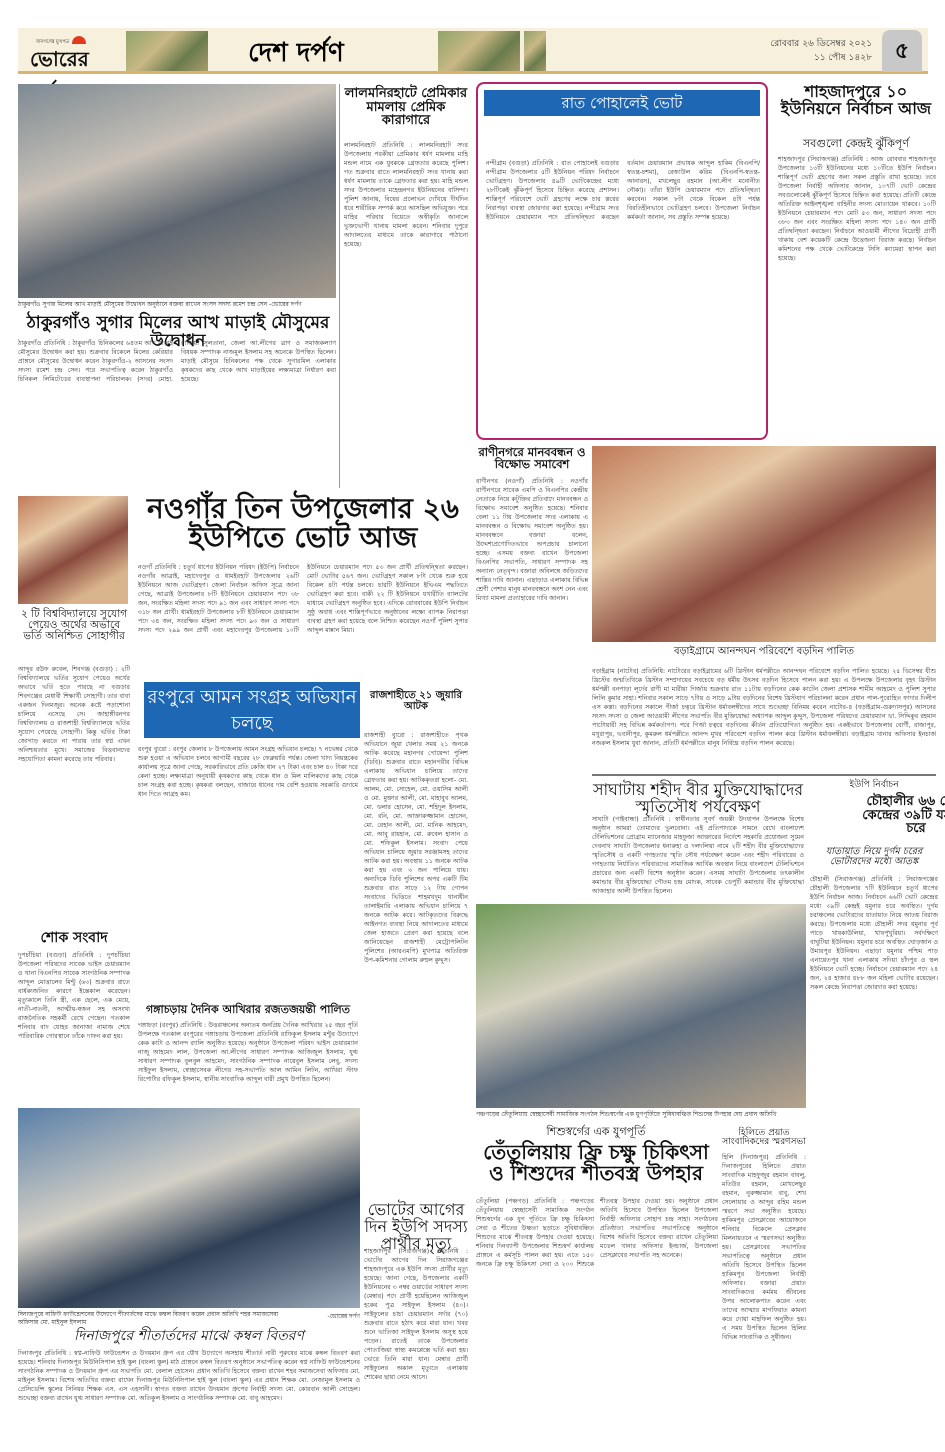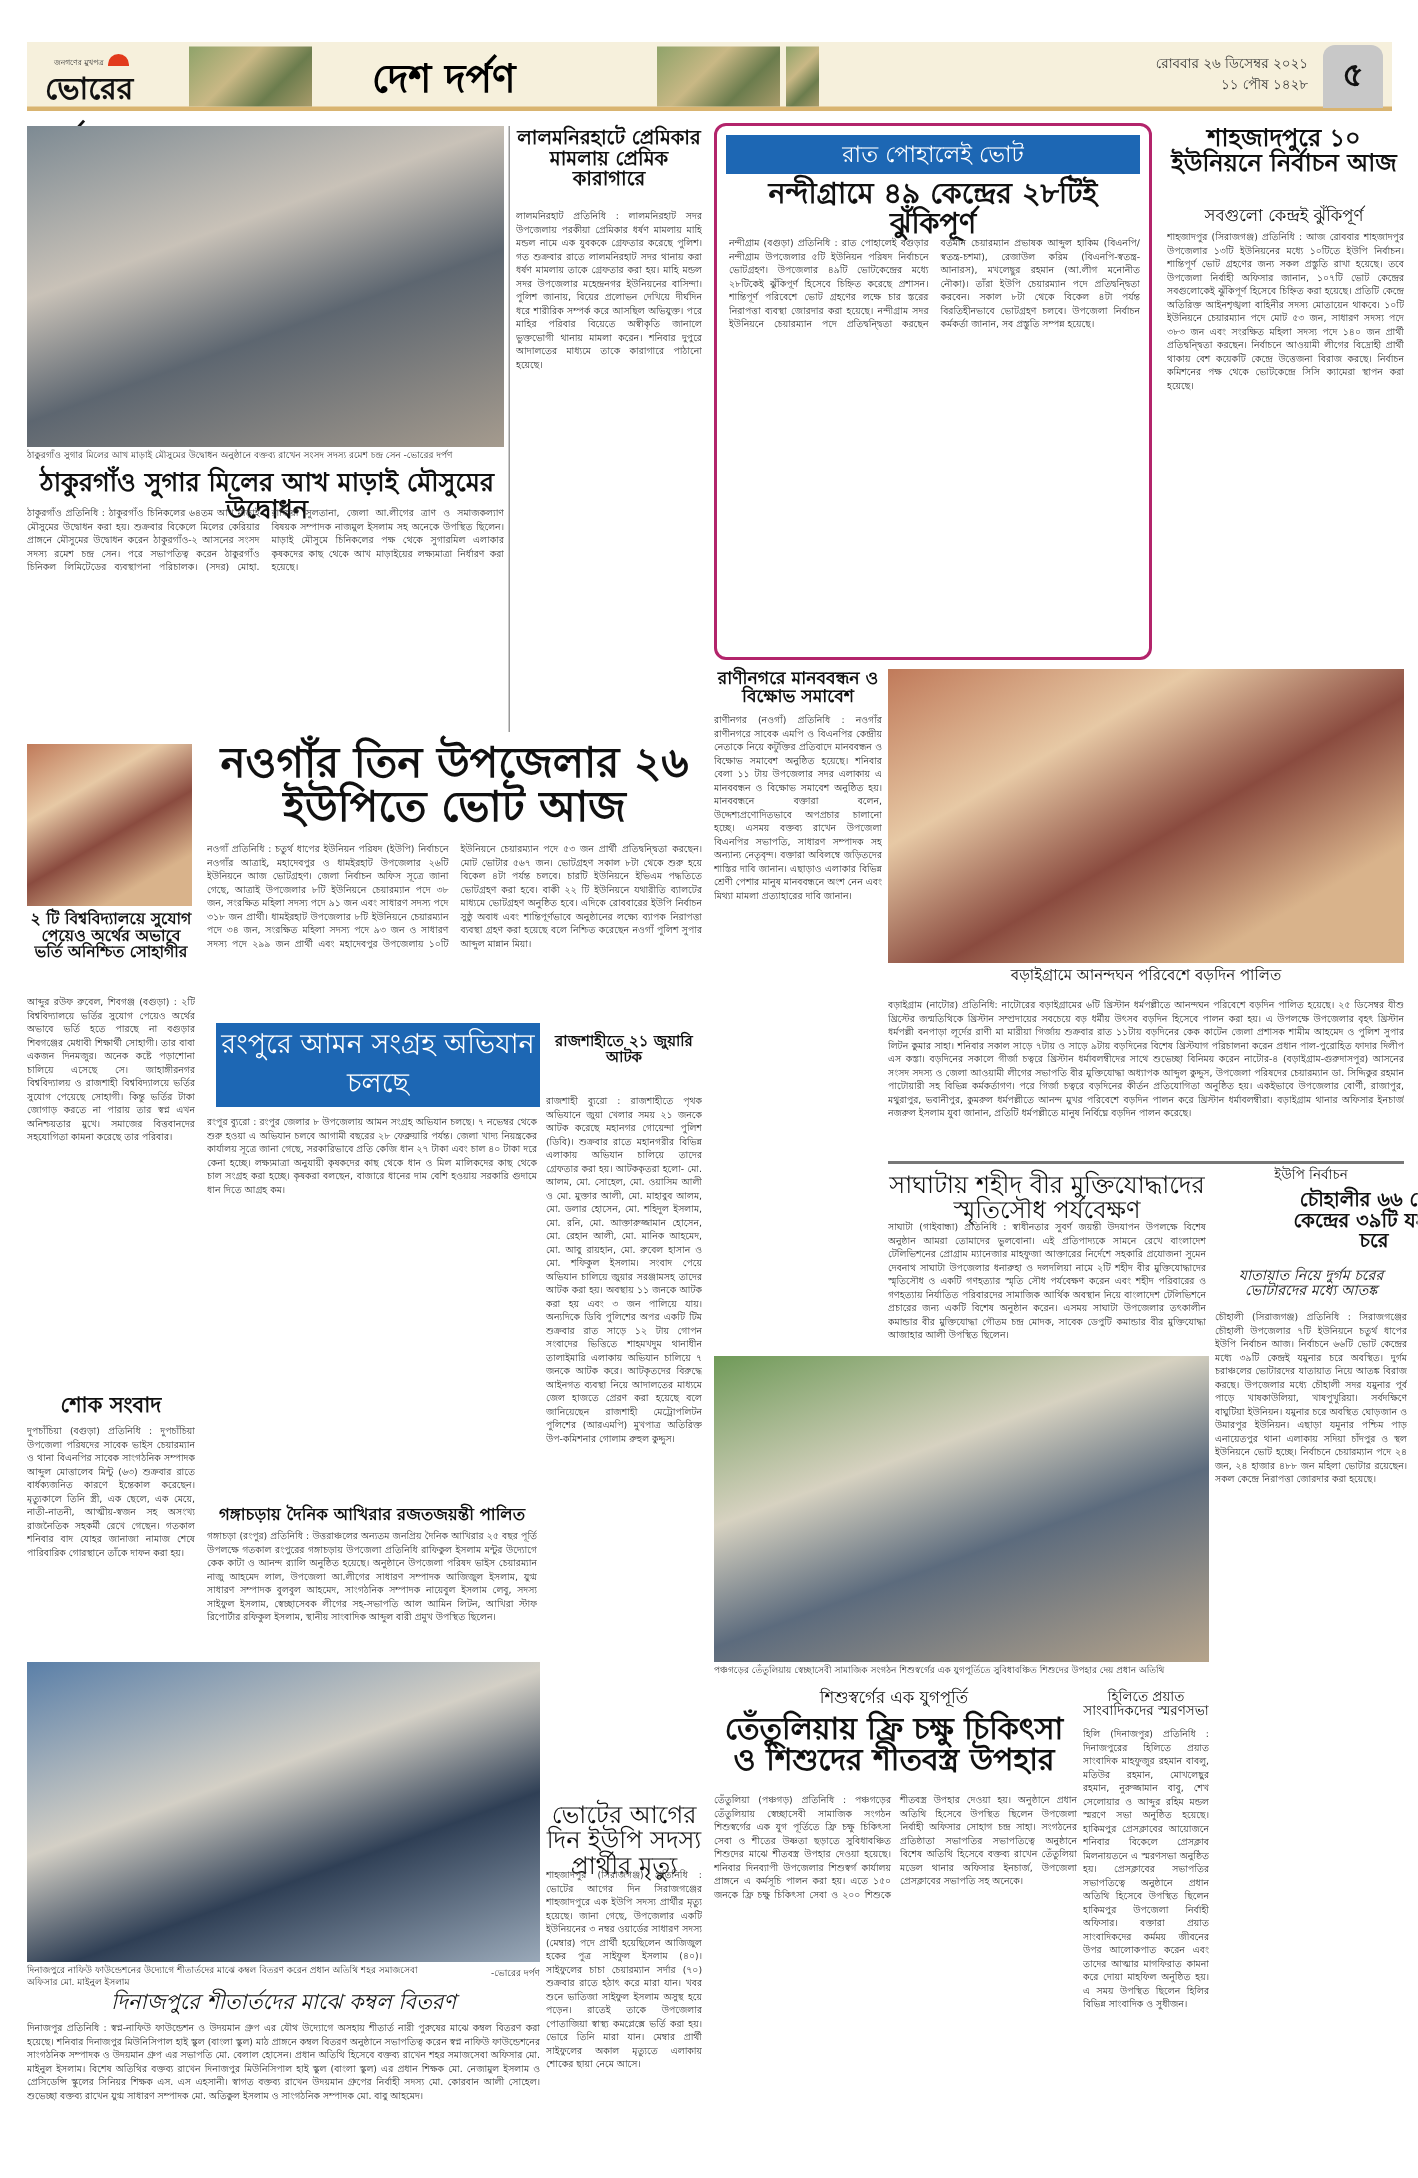--- a/index.html
+++ b/index.html
@@ -50,30 +50,29 @@
 <div class="abs caption" style="left:18px;top:300px;width:318px;">ঠাকুরগাঁও সুগার মিলের আখ মাড়াই মৌসুমের উদ্বোধন অনুষ্ঠানে বক্তব্য রাখেন সংসদ সদস্য রমেশ চন্দ্র সেন -ভোরের দর্পণ</div>
 <div class="abs hl" style="left:18px;top:314px;width:320px;font-size:17px;">ঠাকুরগাঁও সুগার মিলের আখ মাড়াই মৌসুমের উদ্বোধন</div>
 <div class="abs body" style="left:18px;top:338px;width:318px;height:150px;column-count:2;column-gap:8px;">ঠাকুরগাঁও প্রতিনিধি : ঠাকুরগাঁও চিনিকলের ৬৪তম আখ মাড়াই মৌসুমের উদ্বোধন করা হয়। শুক্রবার বিকেলে মিলের কেরিয়ার প্রাঙ্গনে মৌসুমের উদ্বোধন করেন ঠাকুরগাঁও-২ আসনের সংসদ সদস্য রমেশ চন্দ্র সেন। পরে সভাপতিত্ব করেন ঠাকুরগাঁও চিনিকল লিমিটেডের ব্যবস্থাপনা পরিচালক। (সদর) মোহা. রাজিয়া সুলতানা, জেলা আ.লীগের ত্রাণ ও সমাজকল্যাণ বিষয়ক সম্পাদক নাজমুল ইসলাম সহ অনেকে উপস্থিত ছিলেন। মাড়াই মৌসুমে চিনিকলের পক্ষ থেকে সুগারমিল এলাকার কৃষকদের কাছ থেকে আখ মাড়াইয়ের লক্ষ্যমাত্রা নির্ধারণ করা হয়েছে।</div>
 
 <div class="abs rule-v" style="left:339px;top:84px;height:404px;"></div>
 <div class="abs hl" style="left:344px;top:86px;width:124px;font-size:13px;">লালমনিরহাটে প্রেমিকার মামলায় প্রেমিক কারাগারে</div>
 <div class="abs body" style="left:344px;top:140px;width:124px;height:348px;">লালমনিরহাট প্রতিনিধি : লালমনিরহাট সদর উপজেলায় পরকীয়া প্রেমিকার ধর্ষণ মামলায় মাহি মন্ডল নামে এক যুবককে গ্রেফতার করেছে পুলিশ। গত শুক্রবার রাতে লালমনিরহাট সদর থানায় করা ধর্ষণ মামলায় তাকে গ্রেফতার করা হয়। মাহি মন্ডল সদর উপজেলার মহেন্দ্রনগর ইউনিয়নের বাসিন্দা। পুলিশ জানায়, বিয়ের প্রলোভন দেখিয়ে দীর্ঘদিন ধরে শারীরিক সম্পর্ক করে আসছিল অভিযুক্ত। পরে মাহির পরিবার বিয়েতে অস্বীকৃতি জানালে ভুক্তভোগী থানায় মামলা করেন। শনিবার দুপুরে আদালতের মাধ্যমে তাকে কারাগারে পাঠানো হয়েছে।</div>
 
 <div class="abs boxed" style="left:476px;top:82px;width:292px;height:358px;">
   <div class="abs blue-bar" style="left:6px;top:6px;width:276px;height:26px;font-size:15px;line-height:26px;">রাত পোহালেই ভোট</div>
-  <div class="abs hl" style="left:6px;top:36px;width:276px;font-size:19px;">নন্দীগ্রামে ৪৯ কেন্দ্রের ২৮টিই ঝুঁকিপূর্ণ</div>
   <div class="abs body" style="left:8px;top:74px;width:274px;height:276px;column-count:2;column-gap:8px;">নন্দীগ্রাম (বগুড়া) প্রতিনিধি : রাত পোহালেই বগুড়ার নন্দীগ্রাম উপজেলার ৫টি ইউনিয়ন পরিষদ নির্বাচনে ভোটগ্রহণ। উপজেলার ৪৯টি ভোটকেন্দ্রের মধ্যে ২৮টিকেই ঝুঁকিপূর্ণ হিসেবে চিহ্নিত করেছে প্রশাসন। শান্তিপূর্ণ পরিবেশে ভোট গ্রহণের লক্ষে চার স্তরের নিরাপত্তা ব্যবস্থা জোরদার করা হয়েছে। নন্দীগ্রাম সদর ইউনিয়নে চেয়ারম্যান পদে প্রতিদ্বন্দ্বিতা করছেন বর্তমান চেয়ারম্যান প্রভাষক আব্দুল হাকিম (বিএনপি/স্বতন্ত্র-চশমা), রেজাউল করিম (বিএনপি-স্বতন্ত্র-আনারস), মখলেছুর রহমান (আ.লীগ মনোনীত নৌকা)। তাঁরা ইউপি চেয়ারম্যান পদে প্রতিদ্বন্দ্বিতা করবেন। সকাল ৮টা থেকে বিকেল ৪টা পর্যন্ত বিরতিহীনভাবে ভোটগ্রহণ চলবে। উপজেলা নির্বাচন কর্মকর্তা জানান, সব প্রস্তুতি সম্পন্ন হয়েছে।</div>
 </div>
 
 <div class="abs hl" style="left:776px;top:84px;width:160px;font-size:16px;">শাহজাদপুরে ১০ ইউনিয়নে নির্বাচন আজ</div>
 <div class="abs hl" style="left:776px;top:138px;width:160px;font-size:11px;font-weight:normal;">সবগুলো কেন্দ্রই ঝুঁকিপূর্ণ</div>
 <div class="abs body" style="left:778px;top:154px;width:158px;height:378px;">শাহজাদপুর (সিরাজগঞ্জ) প্রতিনিধি : আজ রোববার শাহজাদপুর উপজেলার ১৩টি ইউনিয়নের মধ্যে ১০টিতে ইউপি নির্বাচন। শান্তিপূর্ণ ভোট গ্রহণের জন্য সকল প্রস্তুতি রাখা হয়েছে। তবে উপজেলা নির্বাহী অফিসার জানান, ১০৭টি ভোট কেন্দ্রের সবগুলোকেই ঝুঁকিপূর্ণ হিসেবে চিহ্নিত করা হয়েছে। প্রতিটি কেন্দ্রে অতিরিক্ত আইনশৃঙ্খলা বাহিনীর সদস্য মোতায়েন থাকবে। ১০টি ইউনিয়নে চেয়ারম্যান পদে মোট ৫৩ জন, সাধারণ সদস্য পদে ৩৮৩ জন এবং সংরক্ষিত মহিলা সদস্য পদে ১৪০ জন প্রার্থী প্রতিদ্বন্দ্বিতা করছেন। নির্বাচনে আওয়ামী লীগের বিদ্রোহী প্রার্থী থাকায় বেশ কয়েকটি কেন্দ্রে উত্তেজনা বিরাজ করছে। নির্বাচন কমিশনের পক্ষ থেকে ভোটকেন্দ্রে সিসি ক্যামেরা স্থাপন করা হয়েছে।</div>
 
 <div class="abs photo warm" style="left:18px;top:496px;width:110px;height:108px;"></div>
-<div class="abs hl" style="left:18px;top:608px;width:112px;font-size:10.5px;font-weight:bold;">২ টি বিশ্ববিদ্যালয়ে সুযোগ পেয়েও অর্থের অভাবে ভর্তি অনিশ্চিত সোহাগীর</div>
+<div class="abs hl" style="left:18px;top:608px;width:112px;font-size:10.5px;font-weight:normal;">২ টি বিশ্ববিদ্যালয়ে সুযোগ পেয়েও অর্থের অভাবে ভর্তি অনিশ্চিত সোহাগীর</div>
 <div class="abs body" style="left:18px;top:664px;width:112px;height:262px;">আব্দুর রউফ রুবেল, শিবগঞ্জ (বগুড়া) : ২টি বিশ্ববিদ্যালয়ে ভর্তির সুযোগ পেয়েও অর্থের অভাবে ভর্তি হতে পারছে না বগুড়ার শিবগঞ্জের মেধাবী শিক্ষার্থী সোহাগী। তার বাবা একজন দিনমজুর। অনেক কষ্টে পড়াশোনা চালিয়ে এসেছে সে। জাহাঙ্গীরনগর বিশ্ববিদ্যালয় ও রাজশাহী বিশ্ববিদ্যালয়ে ভর্তির সুযোগ পেয়েছে সোহাগী। কিন্তু ভর্তির টাকা জোগাড় করতে না পারায় তার স্বপ্ন এখন অনিশ্চয়তার মুখে। সমাজের বিত্তবানদের সহযোগিতা কামনা করেছে তার পরিবার।</div>
 
 <div class="abs hl" style="left:136px;top:494px;width:334px;font-size:28px;">নওগাঁর তিন উপজেলার ২৬ ইউপিতে ভোট আজ</div>
 <div class="abs body" style="left:138px;top:562px;width:330px;height:112px;column-count:2;column-gap:8px;">নওগাঁ প্রতিনিধি : চতুর্থ ধাপের ইউনিয়ন পরিষদ (ইউপি) নির্বাচনে নওগাঁর আত্রাই, মহাদেবপুর ও ধামইরহাট উপজেলার ২৬টি ইউনিয়নে আজ ভোটগ্রহণ। জেলা নির্বাচন অফিস সূত্রে জানা গেছে, আত্রাই উপজেলার ৮টি ইউনিয়নে চেয়ারম্যান পদে ৩৮ জন, সংরক্ষিত মহিলা সদস্য পদে ৯১ জন এবং সাধারণ সদস্য পদে ৩১৮ জন প্রার্থী। ধামইরহাট উপজেলার ৮টি ইউনিয়নে চেয়ারম্যান পদে ৩৪ জন, সংরক্ষিত মহিলা সদস্য পদে ৯৩ জন ও সাধারণ সদস্য পদে ২৯৯ জন প্রার্থী এবং মহাদেবপুর উপজেলায় ১০টি ইউনিয়নে চেয়ারম্যান পদে ৫৩ জন প্রার্থী প্রতিদ্বন্দ্বিতা করছেন। মোট ভোটার ৫৬৭ জন। ভোটগ্রহণ সকাল ৮টা থেকে শুরু হয়ে বিকেল ৪টা পর্যন্ত চলবে। চারটি ইউনিয়নে ইভিএম পদ্ধতিতে ভোটগ্রহণ করা হবে। বাকী ২২ টি ইউনিয়নে যথারীতি ব্যালটের মাধ্যমে ভোটগ্রহণ অনুষ্ঠিত হবে। এদিকে রোববারের ইউপি নির্বাচন সুষ্ঠু অবাধ এবং শান্তিপূর্ণভাবে অনুষ্ঠানের লক্ষ্যে ব্যাপক নিরাপত্তা ব্যবস্থা গ্রহণ করা হয়েছে বলে নিশ্চিত করেছেন নওগাঁ পুলিশ সুপার আব্দুল মান্নান মিয়া।</div>
 
 <div class="abs hl" style="left:18px;top:930px;width:112px;font-size:14px;">শোক সংবাদ</div>
 <div class="abs body" style="left:18px;top:950px;width:112px;height:118px;">দুপচাঁচিয়া (বগুড়া) প্রতিনিধি : দুপচাঁচিয়া উপজেলা পরিষদের সাবেক ভাইস চেয়ারম্যান ও থানা বিএনপির সাবেক সাংগঠনিক সম্পাদক আব্দুল মোত্তালেব মিন্টু (৬৩) শুক্রবার রাতে বার্ধক্যজনিত কারণে ইন্তেকাল করেছেন। মৃত্যুকালে তিনি স্ত্রী, এক ছেলে, এক মেয়ে, নাতী-নাতনী, আত্মীয়-স্বজন সহ অসংখ্য রাজনৈতিক সহকর্মী রেখে গেছেন। গতকাল শনিবার বাদ যোহর জানাজা নামাজ শেষে পারিবারিক গোরস্থানে তাঁকে দাফন করা হয়।</div>
 
 <div class="abs blue-bar" style="left:144px;top:682px;width:216px;height:56px;font-size:18px;line-height:26px;padding-top:2px;">রংপুরে আমন সংগ্রহ অভিযান চলছে</div>
 <div class="abs body" style="left:138px;top:744px;width:220px;height:258px;">রংপুর ব্যুরো : রংপুর জেলার ৮ উপজেলায় আমন সংগ্রহ অভিযান চলছে। ৭ নভেম্বর থেকে শুরু হওয়া এ অভিযান চলবে আগামী বছরের ২৮ ফেব্রুয়ারি পর্যন্ত। জেলা খাদ্য নিয়ন্ত্রকের কার্যালয় সূত্রে জানা গেছে, সরকারিভাবে প্রতি কেজি ধান ২৭ টাকা এবং চাল ৪০ টাকা দরে কেনা হচ্ছে। লক্ষ্যমাত্রা অনুযায়ী কৃষকদের কাছ থেকে ধান ও মিল মালিকদের কাছ থেকে চাল সংগ্রহ করা হচ্ছে। কৃষকরা বলছেন, বাজারে ধানের দাম বেশি হওয়ায় সরকারি গুদামে ধান দিতে আগ্রহ কম।</div>

